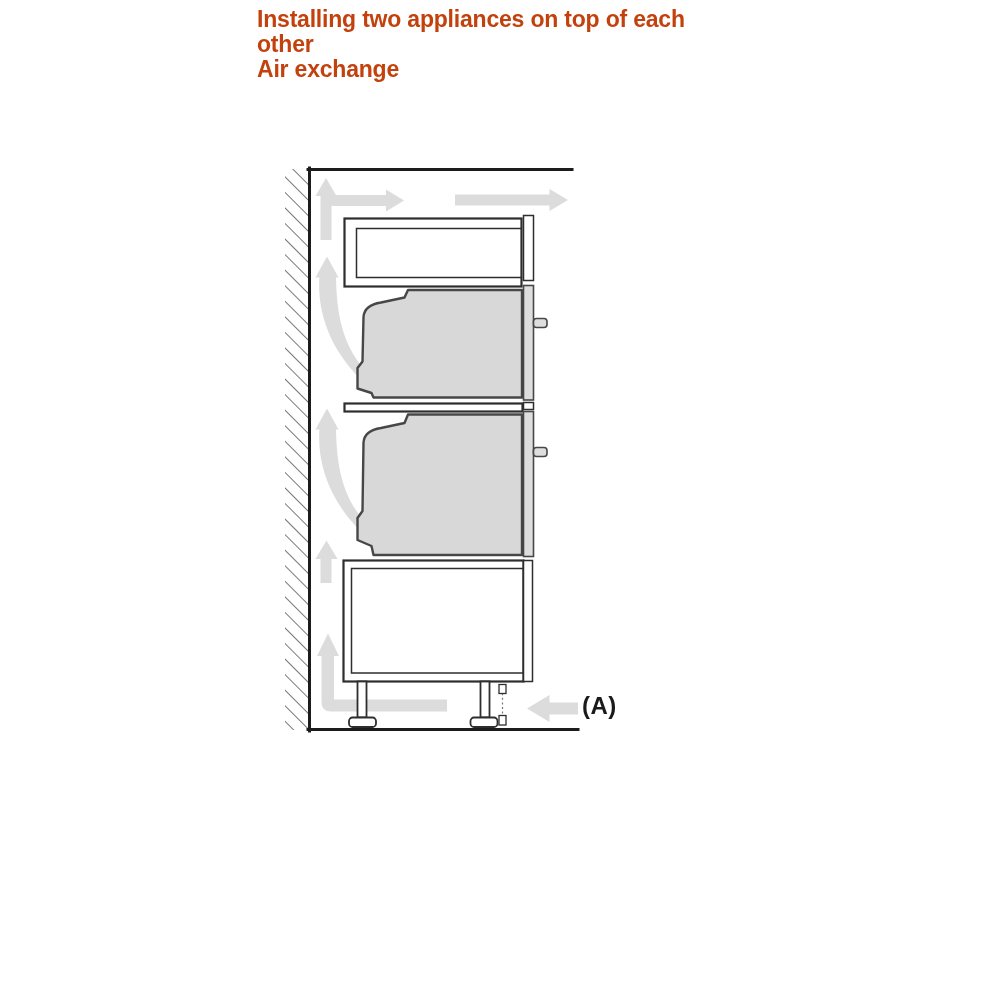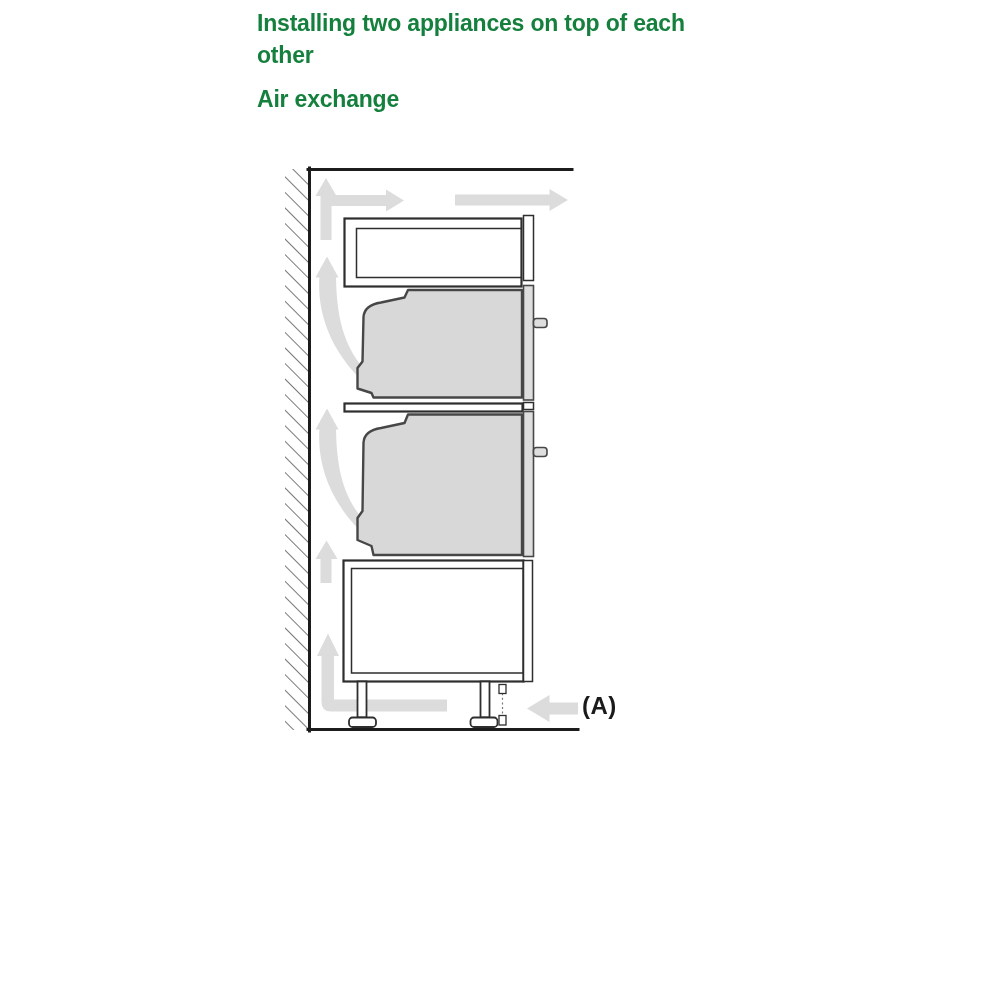--- a/index.html
+++ b/index.html
@@ -11,26 +11,26 @@
     font-family: "Liberation Sans", sans-serif;
     color: #111111;
     overflow: hidden;
   }
   .title-block {
     position: absolute;
     left: 257px;
     top: 7px;
     width: 470px;
     font-size: 23px;
-    line-height: 32px;
+    line-height: 25px;
     font-weight: bold;
-    color: #15803d;
+    color: #c2410c;
     letter-spacing: -0.2px;
   }
-  .title-block .subtitle { display: block; margin-top: 12px; }
+  .title-block .subtitle { display: block; }
   .diagram-layer { position: absolute; left: 0; top: 0; }
   .label-a {
     position: absolute;
     left: 582px;
     top: 692px;
     font-size: 24px;
     font-weight: bold;
     color: #1a1a1a;
     letter-spacing: 0.5px;
   }

